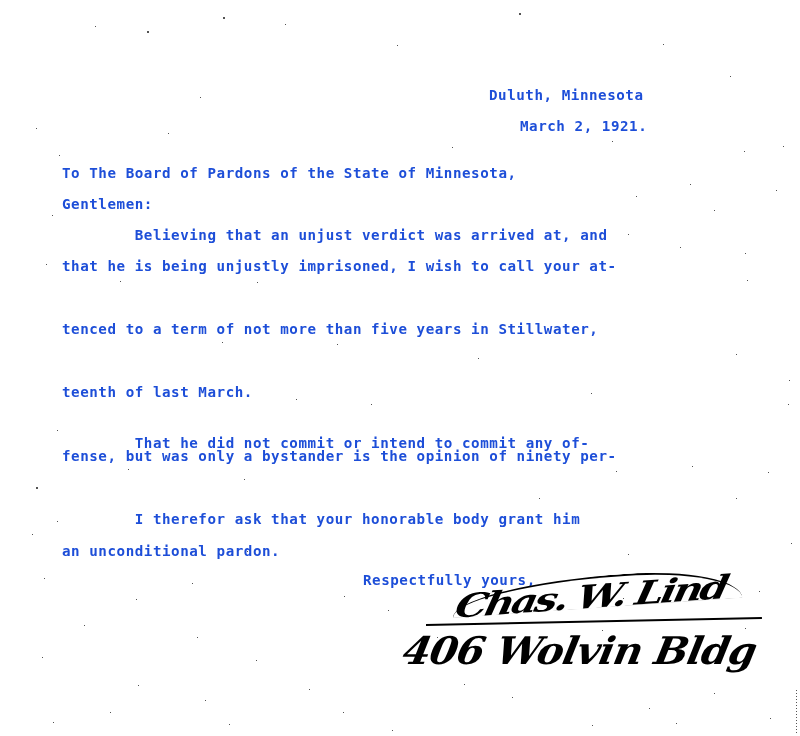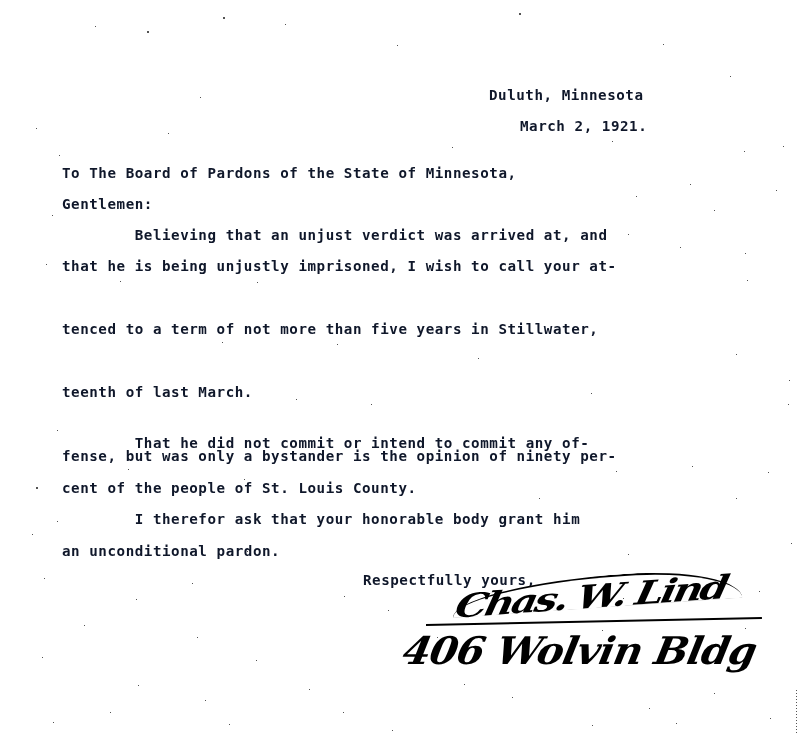--- a/index.html
+++ b/index.html
@@ -18,21 +18,21 @@
   }
 
   
   .tw {
     position: absolute;
     white-space: pre;
     font-family: "DejaVu Sans Mono", "Liberation Mono", monospace;
     font-size: 14.2px;
     letter-spacing: 0.55px;
     line-height: 1;
-    color: #0f172a;
+    color: #1d4ed8;
     font-weight: 600;
     -webkit-font-smoothing: none;
   }
 
   
   .hdr-city { left: 489px; top: 88px; }
   .hdr-date { left: 520px; top: 119px; }
 
   
   .sal-1 { left: 62px; top: 166px; }
@@ -132,21 +132,20 @@
 
   <div class="tw sal-1">To The Board of Pardons of the State of Minnesota,</div>
   <div class="tw sal-2">Gentlemen:</div>
 
   <div class="tw b1">        Believing that an unjust verdict was arrived at, and</div>
   <div class="tw b2">that he is being unjustly imprisoned, I wish to call your at-</div>
   <div class="tw b4">tenced to a term of not more than five years in Stillwater,</div>
   <div class="tw b6">teenth of last March.</div>
   <div class="tw b7">        That he did not commit or intend to commit any of-</div>
   <div class="tw b8">fense, but was only a bystander is the opinion of ninety per-</div>
-  <div class="tw b9">cent of the people of St. Louis County.</div>
   <div class="tw b10">        I therefor ask that your honorable body grant him</div>
   <div class="tw b11">an unconditional pardon.</div>
 
   <div class="tw closing">Respectfully yours,</div>
 
   <div class="sig-flourish"></div>
   <div class="hand signature">Chas. W. Lind</div>
   <div class="sig-underline"></div>
   <div class="hand address-hand">406 Wolvin Bldg</div>
 

